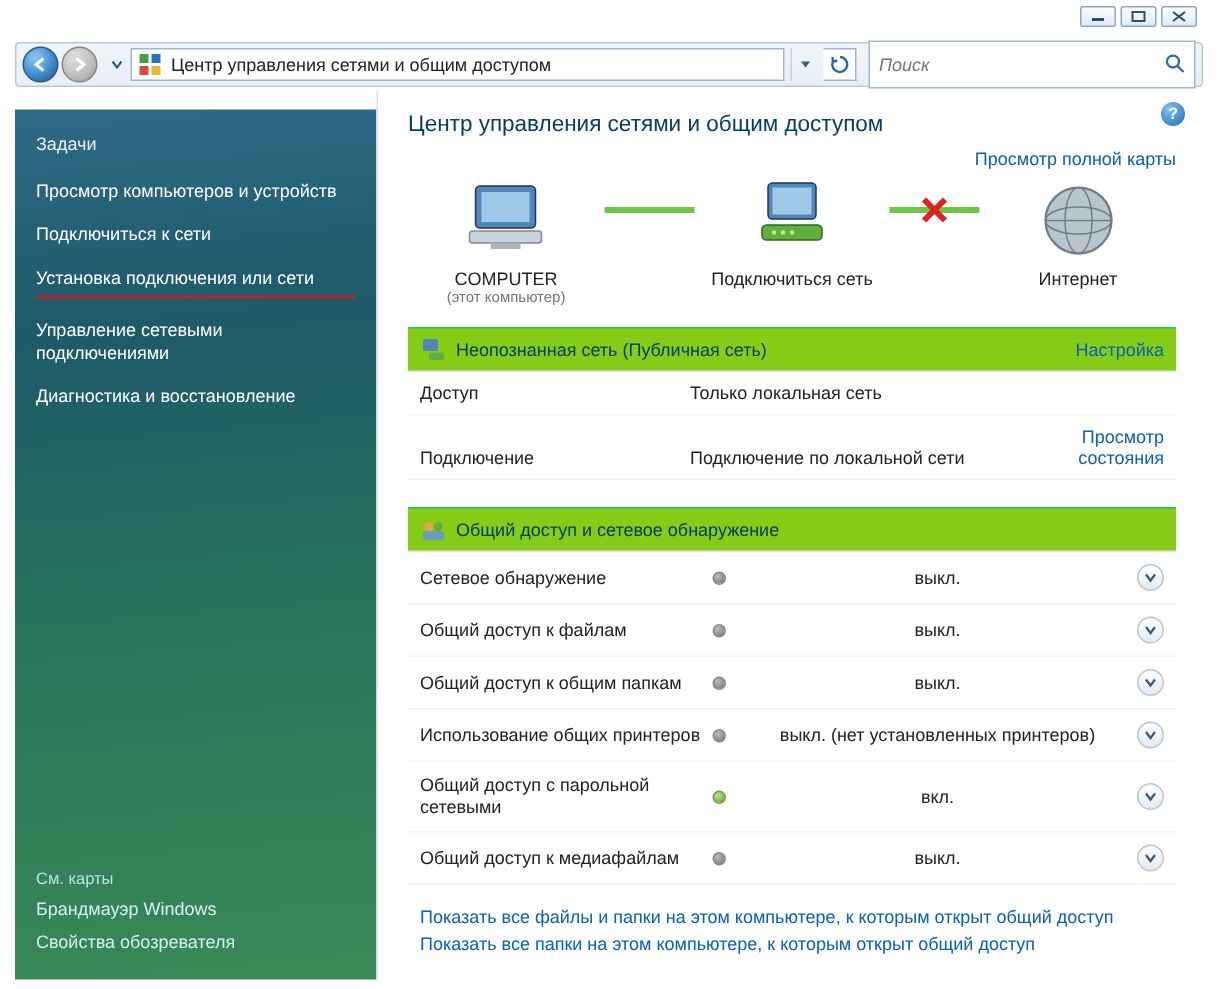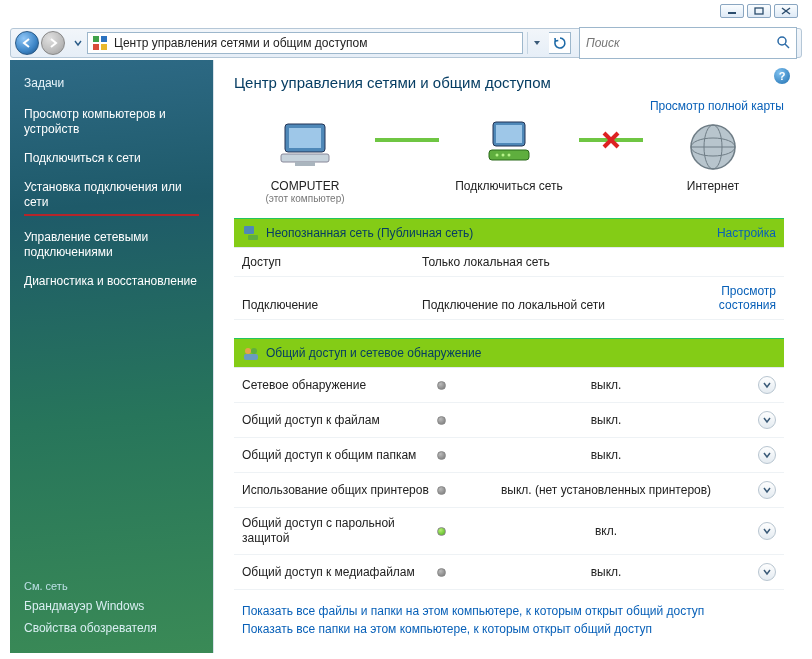--- a/index.html
+++ b/index.html
@@ -18,21 +18,21 @@
   .addrbar { flex:1; height:22px; background:#fff; border:1px solid #9db7cc; display:flex; align-items:center; padding:0 4px; font-size:12px; color:#222; }
   .addricon { width:16px; height:16px; margin-right:6px; display:flex; align-items:center; justify-content:center; }
   .addrdrop { width:18px; height:22px; border-left:1px solid #c4d4e2; display:flex; align-items:center; justify-content:center; color:#3a5a78;}
   .refreshbtn { width:22px; height:22px; background:#fff; border:1px solid #9db7cc; border-left:none; display:flex; align-items:center; justify-content:center; color:#1e6aa7;}
   .searchbar { width:218px; height:32px; background:#fff; border:1px solid #9db7cc; margin-left:4px; display:flex; align-items:center; padding:0 6px; position:relative;}
   .searchbar input { border:none; outline:none; width:100%; font-size:12px; color:#888; font-style:italic;}
   .searchbar .mag { position:absolute; right:6px; color:#2a6aa7;}
 
   
   .wrap { position:absolute; top:60px; left:10px; right:10px; bottom:6px; display:flex;}
-  .sidebar { width:203px; background: linear-gradient(175deg, #2e6a86 0%, #1e5a69 25%, #27755b 60%, #3a8a56 100%); color:#fff; padding:16px 14px 10px 14px; display:flex; flex-direction:column; position:relative;}
+  .sidebar { width:241px; background: linear-gradient(175deg, #2e6a86 0%, #1e5a69 25%, #27755b 60%, #3a8a56 100%); color:#fff; padding:16px 14px 10px 14px; display:flex; flex-direction:column; position:relative;margin-top:13px;}
   .sidebar h4 { font-size:12px; font-weight:normal; color:#e8f4fa; margin-bottom:10px;}
   .sblink { display:block; color:#fff; font-size:12px; margin:7px 0; line-height:1.25; cursor:pointer; text-decoration:none;}
   .sblink.hl { border-bottom:2px solid #b5252a; padding-bottom:4px;}
   .sidebottom { margin-top:auto; padding-top:12px;}
   .sidebottom .sblink { color:#d9eef2; font-size:12px;}
   .sidebottom h5 { font-size:11px; font-weight:normal; color:#bde0e6; margin-bottom:6px;}
 
   .content { flex:1; background:#fff; border-left:1px solid #d7e2ea; padding:14px 18px 8px 20px; overflow-y:auto; position:relative;}
   .helpicon { position:absolute; top:8px; right:12px; width:16px; height:16px; border-radius:50%; background:radial-gradient(circle at 35% 30%,#7fc1f0,#1f6fb0); color:#fff; font-size:11px; font-weight:bold; display:flex; align-items:center; justify-content:center; cursor:pointer;}
   .pagetitle { color:#063d63; font-size:15px; margin-bottom:8px;}
@@ -143,21 +143,21 @@
 
   <div class="sidebar">
     <h4>Задачи</h4>
     <a class="sblink">Просмотр компьютеров и устройств</a>
     <a class="sblink">Подключиться к сети</a>
     <a class="sblink hl">Установка подключения или сети</a>
     <a class="sblink">Управление сетевыми подключениями</a>
     <a class="sblink">Диагностика и восстановление</a>
 
     <div class="sidebottom">
-      <h5>См. сеть</h5>
+      <h5>См. карты</h5>
       <a class="sblink">Брандмауэр Windows</a>
       <a class="sblink">Свойства обозревателя</a>
     </div>
   </div>
 
   <div class="content">
     <div class="helpicon">?</div>
     <div class="pagetitle">Центр управления сетями и общим доступом</div>
     <div class="mapview"><span class="link">Просмотр полной карты</span></div>
 
@@ -275,21 +275,21 @@
           <div class="lbl">Использование общих принтеров</div>
           <div class="led off"></div>
           <div class="val">выкл. (нет установленных принтеров)</div>
           <div class="chev">
             <svg width="10" height="10">
               <path d="M2 3 L5 7 L8 3" fill="none" stroke="#3a5a78" stroke-width="1.5"></path>
             </svg>
           </div>
         </div>
         <div class="shrow">
-          <div class="lbl">Общий доступ с парольной защитой</div>
+          <div class="lbl">Общий доступ с парольной сетевыми</div>
           <div class="led on"></div>
           <div class="val">вкл.</div>
           <div class="chev">
             <svg width="10" height="10">
               <path d="M2 3 L5 7 L8 3" fill="none" stroke="#3a5a78" stroke-width="1.5"></path>
             </svg>
           </div>
         </div>
         <div class="shrow">
           <div class="lbl">Общий доступ к медиафайлам</div>

